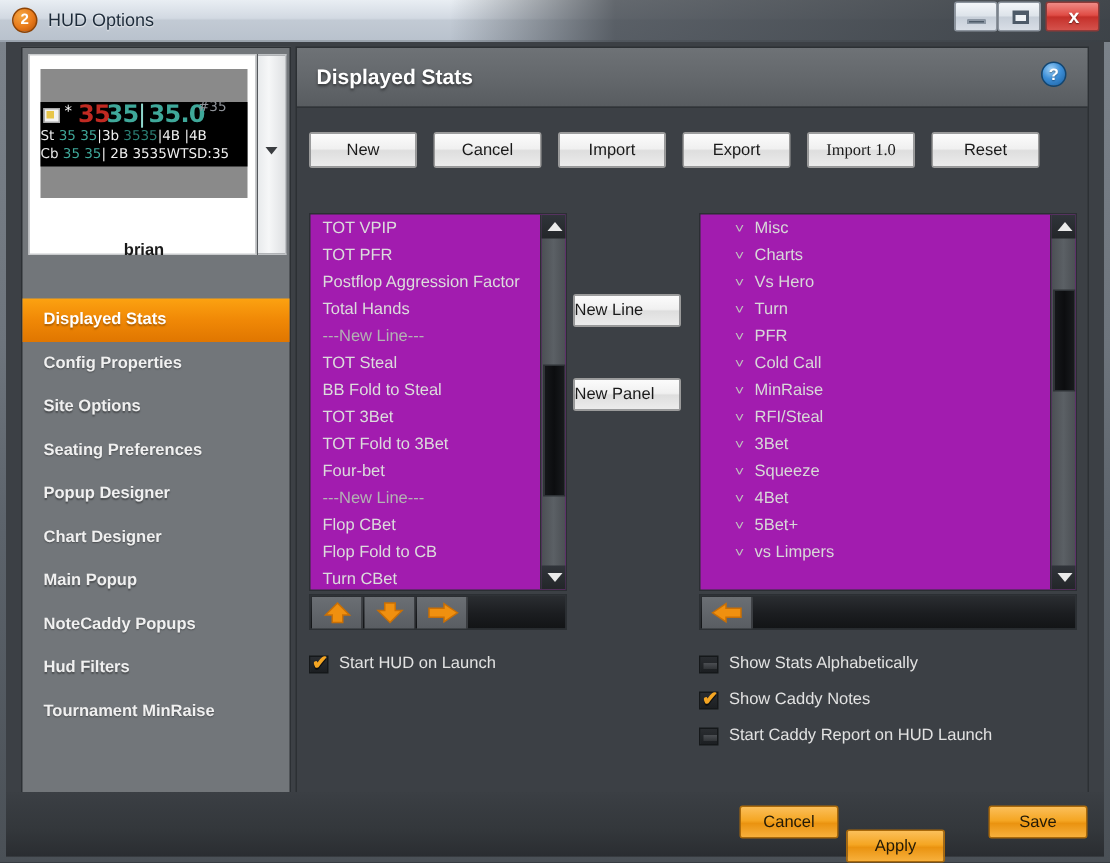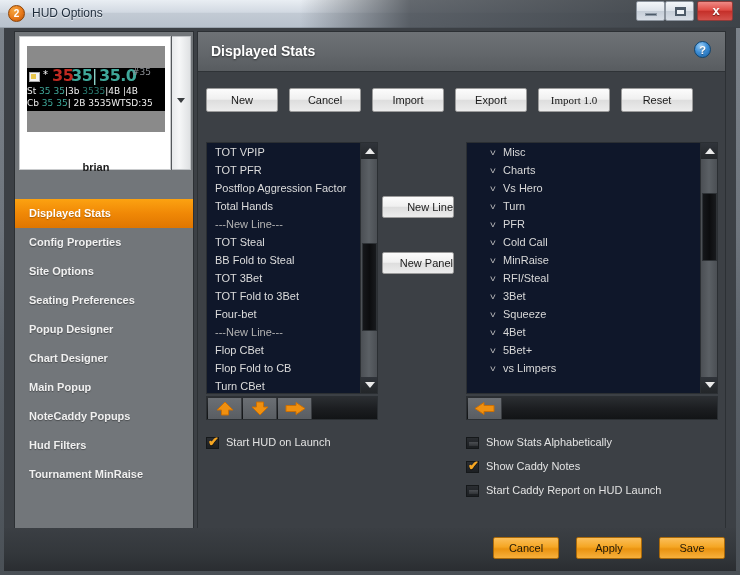--- a/index.html
+++ b/index.html
@@ -183,21 +183,21 @@
     background: linear-gradient(to bottom, #fcfcfc 0%, #f0f0f0 46%, #dedede 52%, #ececec 100%);
     border: 1px solid #9b9b9b;
     border-radius: 2px;
     font-size: 11px; color: #1a1a1a;
     text-align: center; line-height: 22px;
   }
 
   
   .listbox {
     position: absolute;
-    background: #0f172a;
+    background: #a21caf;
     border: 1px solid #2b2f33;
     overflow: hidden;
   }
   #list-left  { left: 8px;   top: 110px; width: 172px; height: 252px; }
   #list-right { left: 268px; top: 110px; width: 252px; height: 252px; }
   .list-items { position: absolute; left: 0; top: 0; }
   #list-left .list-items  { width: 153px; }
   #list-right .list-items { width: 229px; }
   .li {
     height: 18px; line-height: 18px; padding-left: 8px;
@@ -240,21 +240,21 @@
   }
   #list-left .sb-thumb  { top: 100px; height: 88px; }
   #list-right .sb-thumb { top: 50px; height: 68px; }
 
   
   #mid-buttons { position: absolute; left: 184px; top: 110px; width: 80px; }
   .mbtn {
     position: absolute; left: 0; width: 72px; height: 22px;
     background: linear-gradient(to bottom, #fcfcfc 0%, #f0f0f0 46%, #dedede 52%, #ececec 100%);
     border: 1px solid #9b9b9b; border-radius: 2px;
-    font-size: 11px; color: #1a1a1a; text-align: right; line-height: 20px;
+    font-size: 11px; color: #1a1a1a; text-align: left; line-height: 20px;
   }
   #mbtn-newline { top: 54px; }
   #mbtn-newpanel { top: 110px; }
 
   
   .arrowbar {
     position: absolute; height: 24px;
     background: linear-gradient(to bottom, #2b2e32 0%, #1b1d20 55%, #121416 100%);
     border: 1px solid #2b2f33;
   }
@@ -294,21 +294,21 @@
     position: absolute; left: 0; top: 500px; width: 732px; height: 43px;
     background: linear-gradient(to bottom, #3b3f44 0%, #33373b 60%, #2a2d31 100%);
   }
   .fbtn {
     position: absolute; top: 9px; width: 66px; height: 22px;
     background: linear-gradient(to bottom, #fbbf5a 0%, #f5a623 45%, #ea9310 55%, #f7b03c 100%);
     border: 1px solid #a9690a; border-radius: 2px;
     font-size: 11px; color: #221a08; text-align: center; line-height: 20px;
   }
   #fbtn-cancel { left: 489px; }
-  #fbtn-apply  { left: 572px; }
+  #fbtn-apply  { left: 560px; margin-top: 16px; }
   #fbtn-save   { left: 655px; }
 </style>
 </head>
 <body>
 
 <div id="window">
 
   <div id="titlebar">
     <div id="titlebar-grad-dark"></div>
     <div id="app-icon">2</div>

